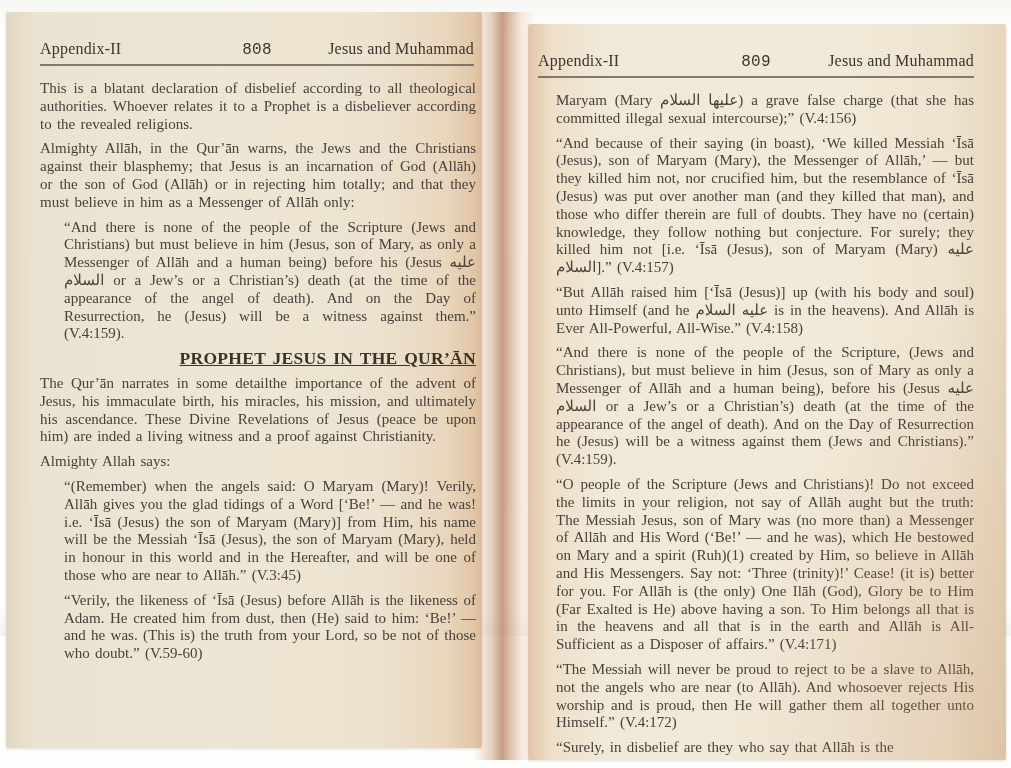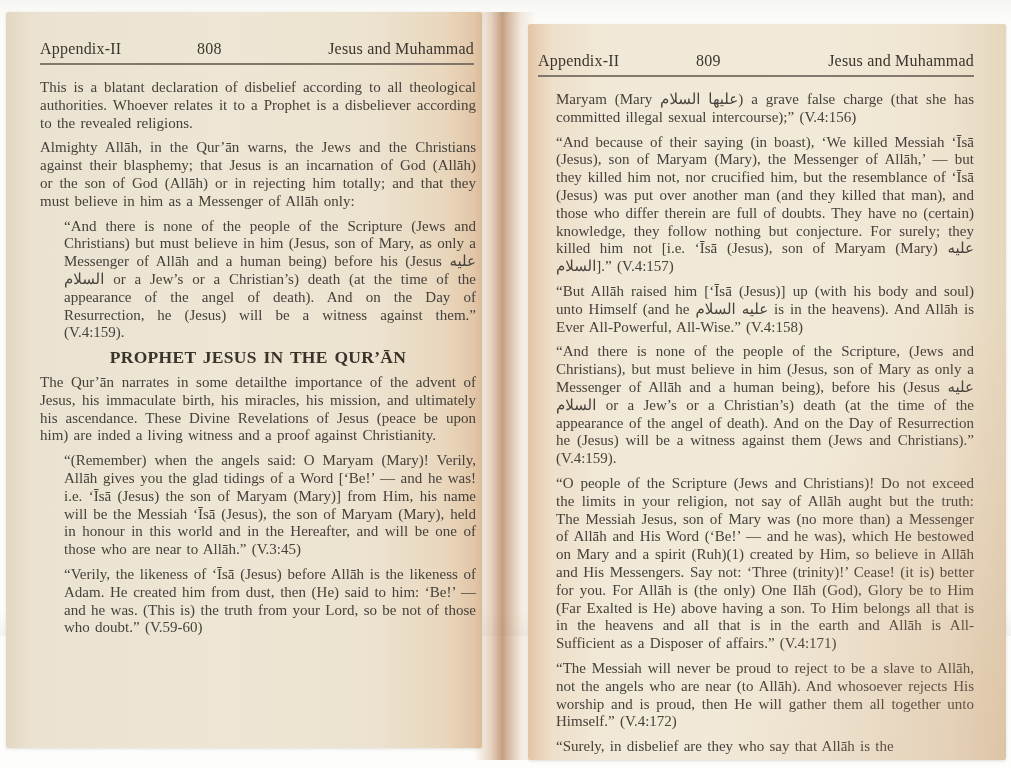--- a/index.html
+++ b/index.html
@@ -40,39 +40,40 @@
       rgba(186,134,94,.55) 56%,
       rgba(219,182,146,.28) 76%,
       rgba(238,220,192,0) 100%);
   }
   .page-inner{position:absolute;inset:0;overflow:hidden;padding:28px 0 0 0;}
   .running-head{
     display:flex;align-items:baseline;
     font-size:16px;color:#3a352e;letter-spacing:.2px;
   }
   .running-head .rh-section{flex:1;text-align:left;}
-  .running-head .rh-num{width:120px;}
+  .running-head .rh-num{width:120px;text-align:center;font-family:Liberation Mono, monospace;}
   .running-head .rh-title{flex:1;text-align:right;}
   .head-rule{height:2px;background:#6e665a;margin-top:5px;opacity:.85;}
   .page-left .running-head,.page-left .head-rule{margin-left:34px;margin-right:8px;}
   .page-right .running-head,.page-right .head-rule{margin-left:10px;margin-right:32px;}
   .page-body{
     font-size:15px;line-height:17.8px;text-align:justify;word-spacing:1.5px;
     color:#46413b;
   }
   .page-left .page-body{margin:14px 6px 0 34px;}
   .page-right .page-body{margin:14px 32px 0 10px;}
   .page-body p{margin:0 0 7px 0;}
   .para{}
   .quote{margin-left:24px !important;}
   .page-right .quote{margin-left:18px !important;}
   .section-heading{
     font-size:17.5px;font-weight:bold;color:#3a332a;
-    text-align:center;letter-spacing:.3px;word-spacing:2px;
+    text-align:right;letter-spacing:.3px;word-spacing:2px;
     margin:9px 0 8px 0;
+    text-decoration:underline;
   }
 </style>
 </head>
 <body>
 
 <div class="photo">
 
   <div class="page page-left">
     <div class="page-inner">
       <div class="running-head">
@@ -80,20 +81,21 @@
         <span class="rh-num">808</span>
         <span class="rh-title">Jesus and Muhammad</span>
       </div>
       <div class="head-rule"></div>
       <div class="page-body">
         <p class="para">This is a blatant declaration of disbelief according to all theological authorities. Whoever relates it to a Prophet is a disbeliever according to the revealed religions.</p>
         <p class="para">Almighty Allāh, in the Qur’ān warns, the Jews and the Christians against their blasphemy; that Jesus is an incarnation of God (Allāh) or the son of God (Allāh) or in rejecting him totally; and that they must believe in him as a Messenger of Allāh only:</p>
         <p class="quote">“And there is none of the people of the Scripture (Jews and Christians) but must believe in him (Jesus, son of Mary, as only a Messenger of Allāh and a human being) before his (Jesus عليه السلام or a Jew’s or a Christian’s) death (at the time of the appearance of the angel of death). And on the Day of Resurrection, he (Jesus) will be a witness against them.” (V.4:159).</p>
         <p class="section-heading">PROPHET JESUS IN THE QUR’ĀN</p>
         <p class="para">The Qur’ān narrates in some detailthe importance of the advent of Jesus, his immaculate birth, his miracles, his mission, and ultimately his ascendance. These Divine Revelations of Jesus (peace be upon him) are inded a living witness and a proof against Christianity.</p>
+        <p class="para">Almighty Allah says:</p>
         <p class="quote">“(Remember) when the angels said: O Maryam (Mary)! Verily, Allāh gives you the glad tidings of a Word [‘Be!’ — and he was! i.e. ‘Īsā (Jesus) the son of Maryam (Mary)] from Him, his name will be the Messiah ‘Īsā (Jesus), the son of Maryam (Mary), held in honour in this world and in the Hereafter, and will be one of those who are near to Allāh.” (V.3:45)</p>
         <p class="quote">“Verily, the likeness of ‘Īsā (Jesus) before Allāh is the likeness of Adam. He created him from dust, then (He) said to him: ‘Be!’ — and he was. (This is) the truth from your Lord, so be not of those who doubt.” (V.59-60)</p>
       </div>
     </div>
   </div>
 
   <div class="page page-right">
     <div class="page-inner">
       <div class="running-head">
         <span class="rh-section">Appendix-II</span>

